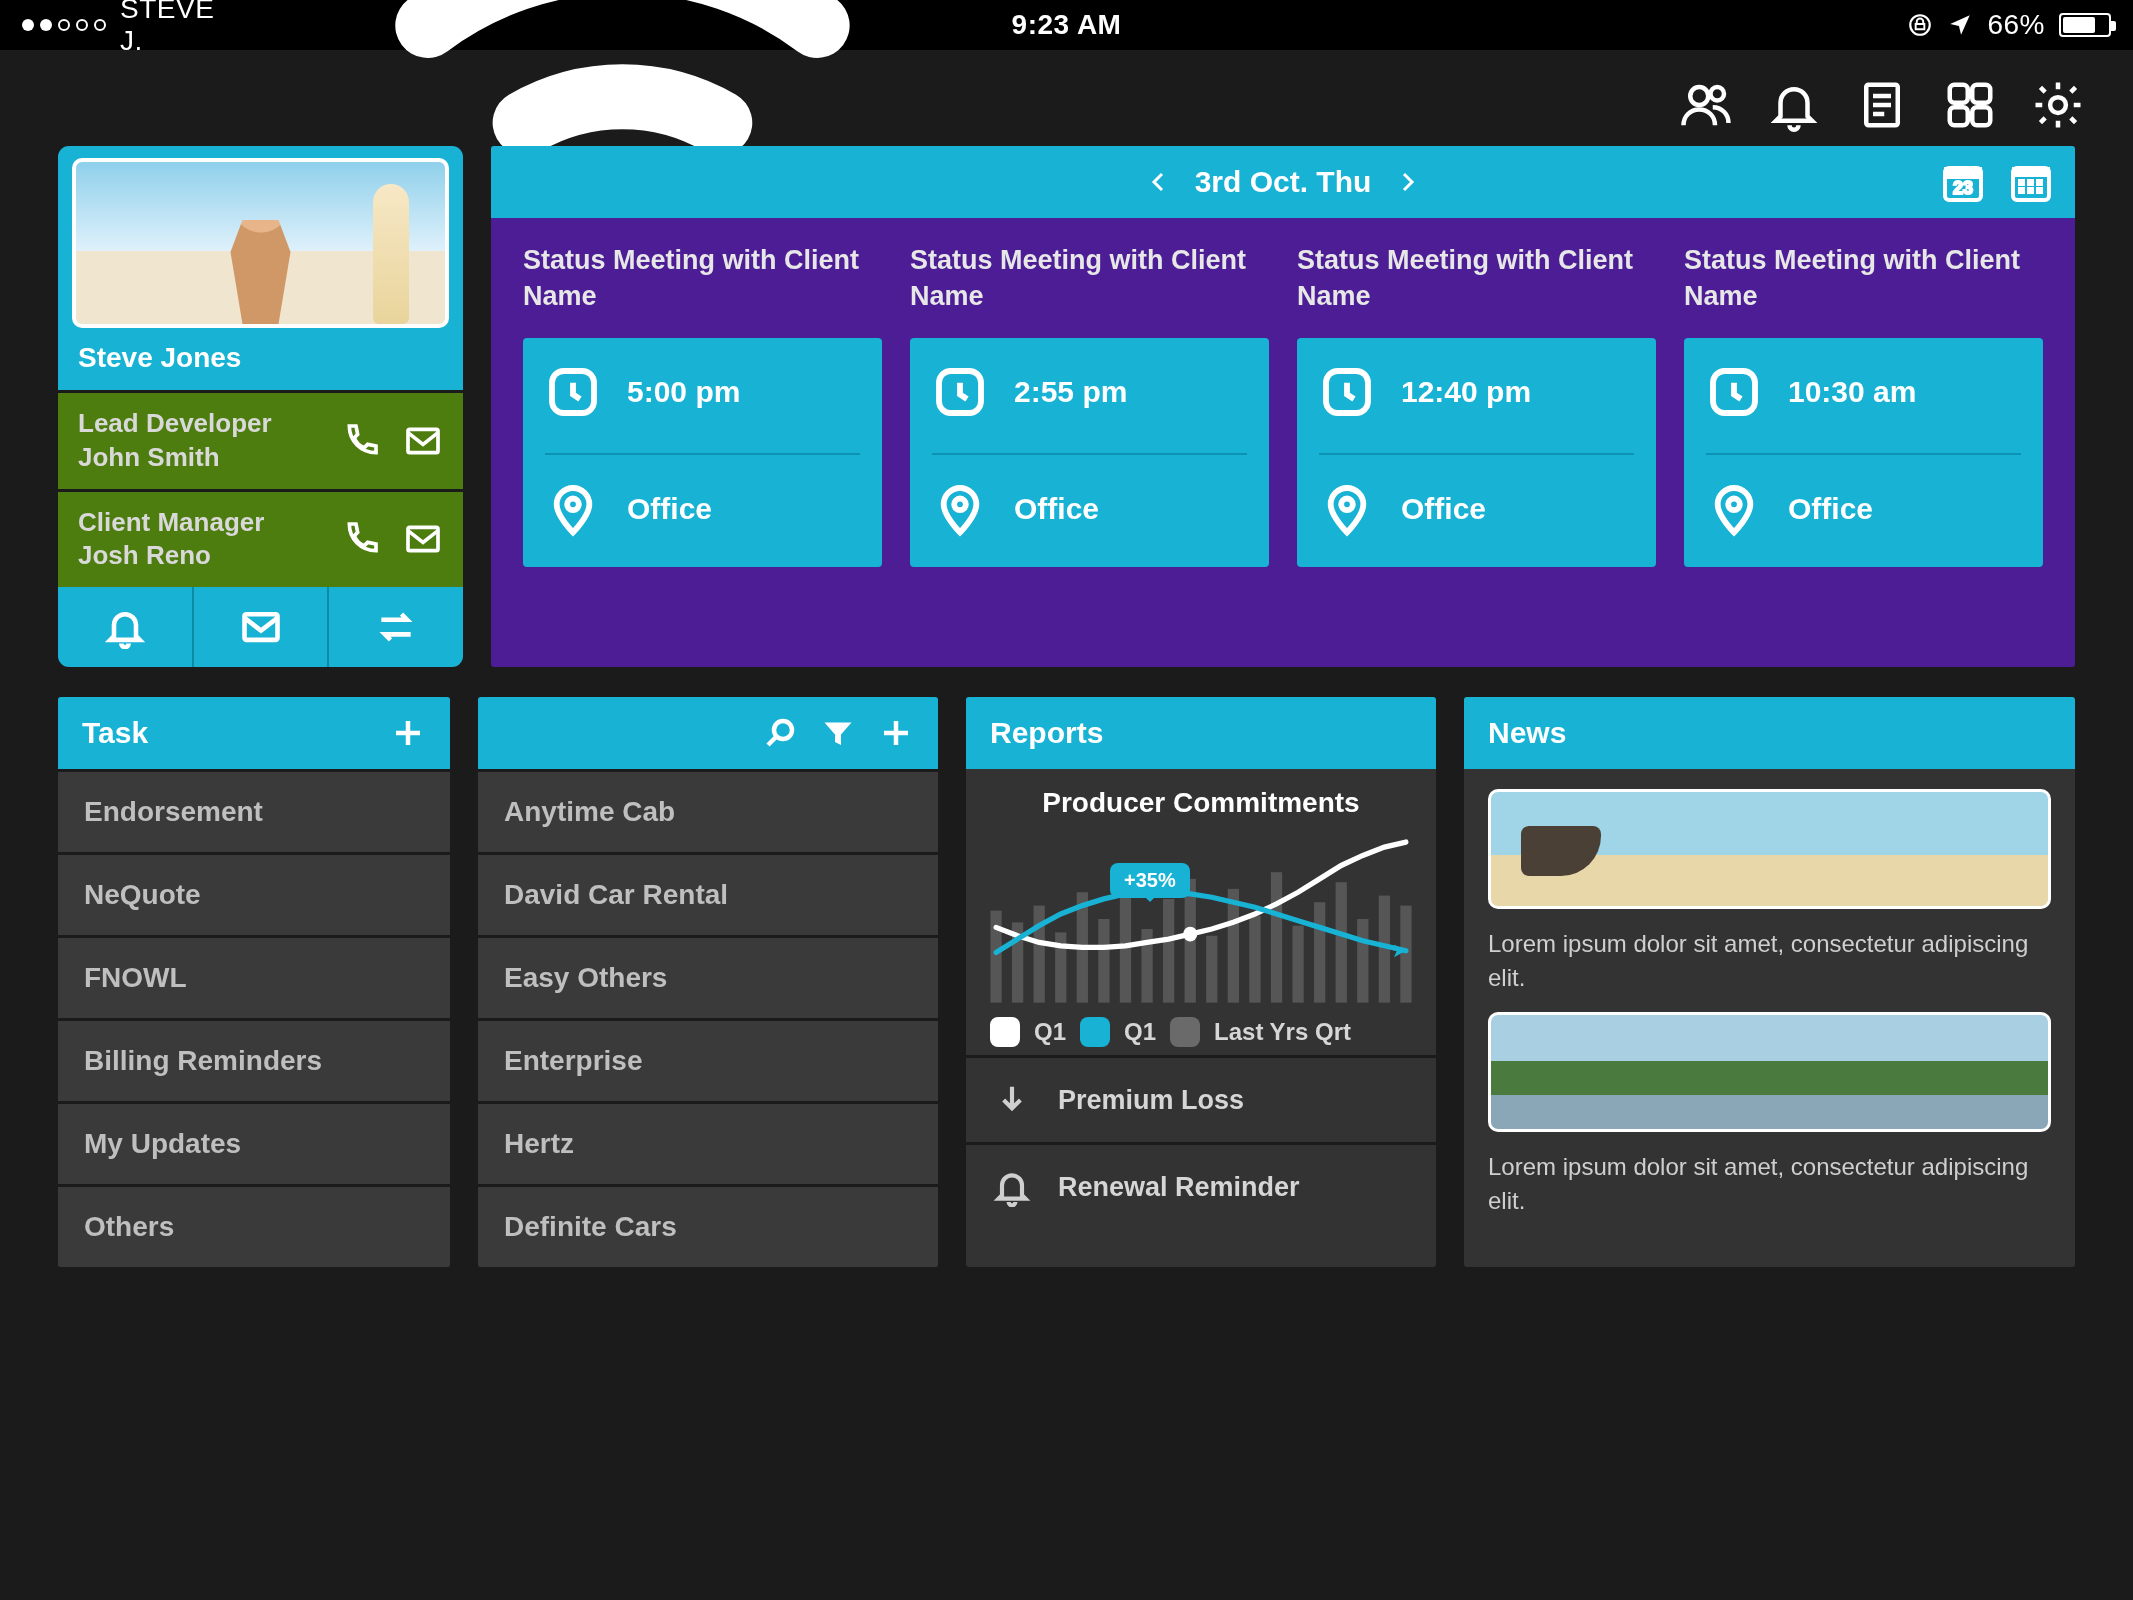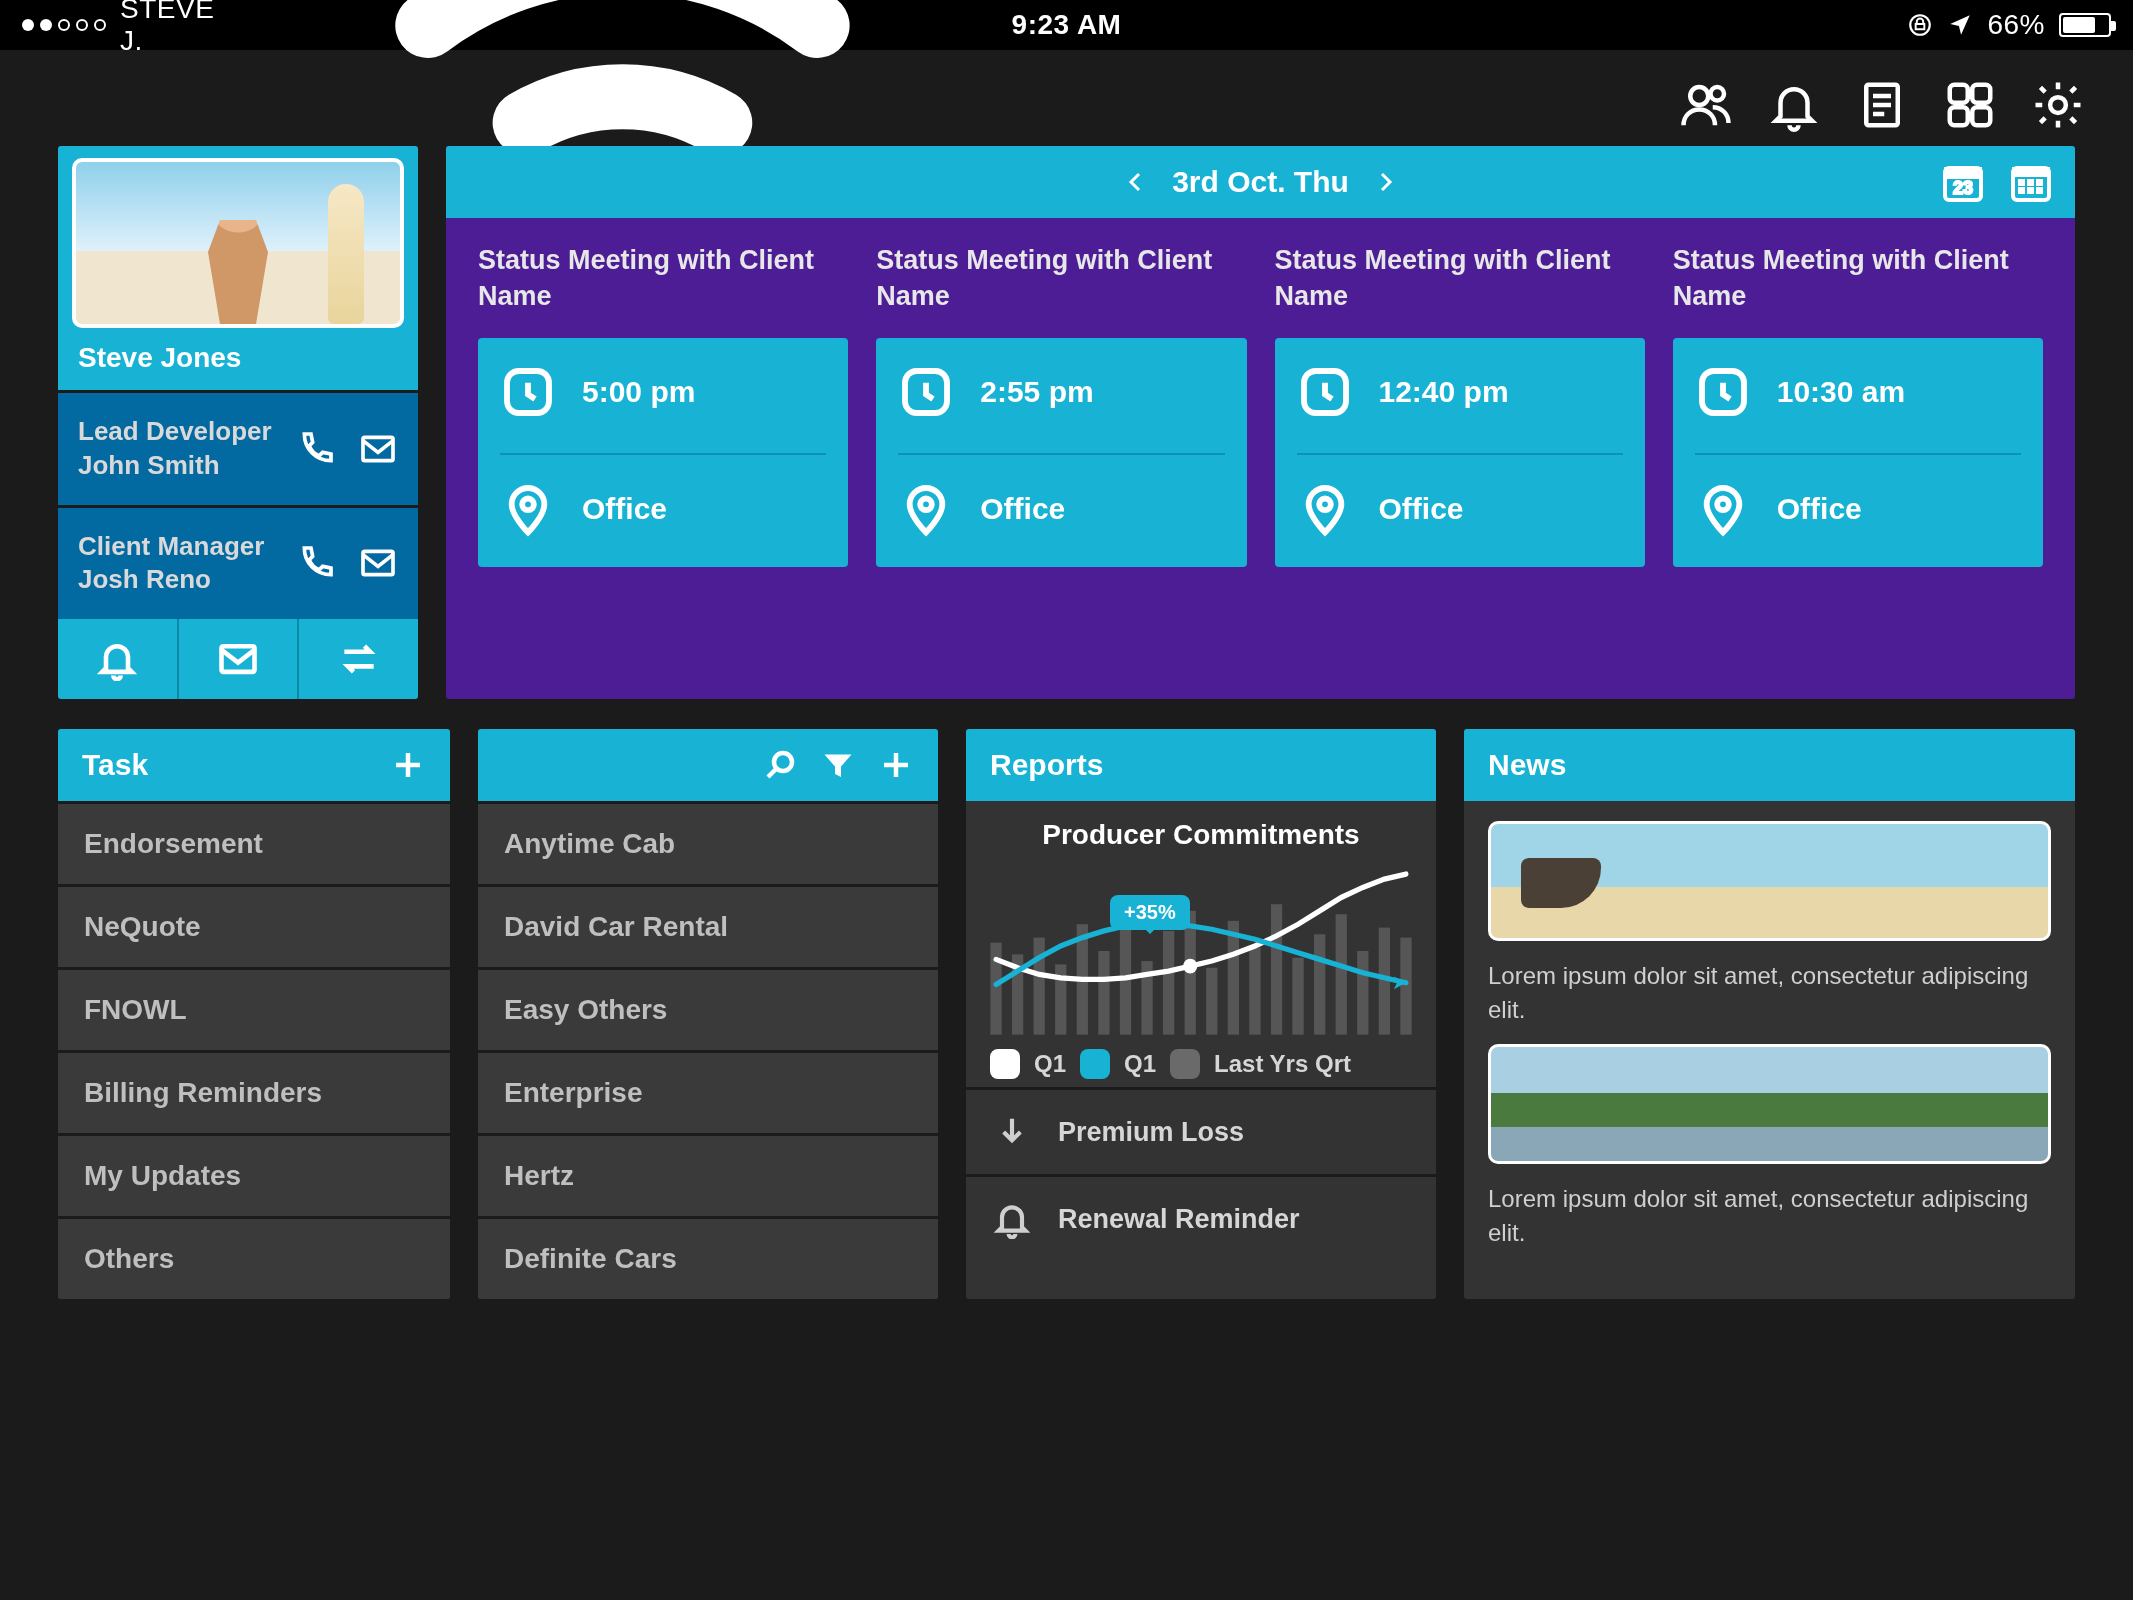--- a/index.html
+++ b/index.html
@@ -37,39 +37,39 @@
     padding:28px 48px 14px 0;
   }
   .top-icons svg { width:54px; height:54px; stroke:#fff; fill:none; stroke-width:2; }
 
   
   .wrap { padding: 0 58px; }
   .row { display:flex; gap:28px; }
   .row + .row { margin-top:30px; }
 
   
-  .profile { width:360px; background:#333; border-radius:3px; overflow:hidden; }
+  .profile { width:405px; background:#333; border-radius:11px; overflow:hidden; }
   .profile-head { background:#17b2d4; padding:12px 14px 16px; }
   .photo-frame {
     background:#fff; border-radius:10px; height:170px; overflow:hidden;
     display:flex; align-items:flex-end; justify-content:center;
     background:linear-gradient(#8fd0eb 0%, #dff1fb 55%, #f0e5cf 55%, #f0e5cf 100%);
     position:relative; border:4px solid #fff;
   }
   .photo-person { width:120px; height:160px;
     background: radial-gradient(circle at 50% 25%, #e7b589 0 28px, transparent 29px),
                 linear-gradient(#d09866, #d09866);
     clip-path: polygon(35% 100%, 25% 55%, 35% 35%, 65% 35%, 75% 55%, 65% 100%);
     border-radius:40px 40px 0 0;
   }
   .surfboard { position:absolute; right:36px; bottom:0; width:36px; height:140px;
     background:linear-gradient(#f7e8c6,#e8d49b); border-radius:18px 18px 6px 6px; }
   .profile-name { color:#fff; font-size:28px; font-weight:700; margin-top:14px; padding-left:6px;}
   .contact-card {
-    background:#0369a1; margin:0; padding:22px 20px;
+    background:#4d7c0f; margin:0; padding:14px 20px;
     display:flex; align-items:center; justify-content:space-between;
     border-top:3px solid #1b1b1b;
   }
   .cc-text { font-size:26px; font-weight:700; color:#d9d9d9; line-height:1.3; }
   .cc-icons { display:flex; gap:22px; }
   .cc-icons svg { width:40px; height:40px; stroke:#fff; fill:none; stroke-width:2.2; }
   .profile-actions { background:#17b2d4; display:flex; }
   .profile-actions .pa { flex:1; display:flex; align-items:center; justify-content:center; padding:18px 0; }
   .profile-actions .pa + .pa { border-left:2px solid #0f8aa5; }
   .profile-actions svg { width:44px; height:44px; stroke:#fff; fill:none; stroke-width:2.5; }

